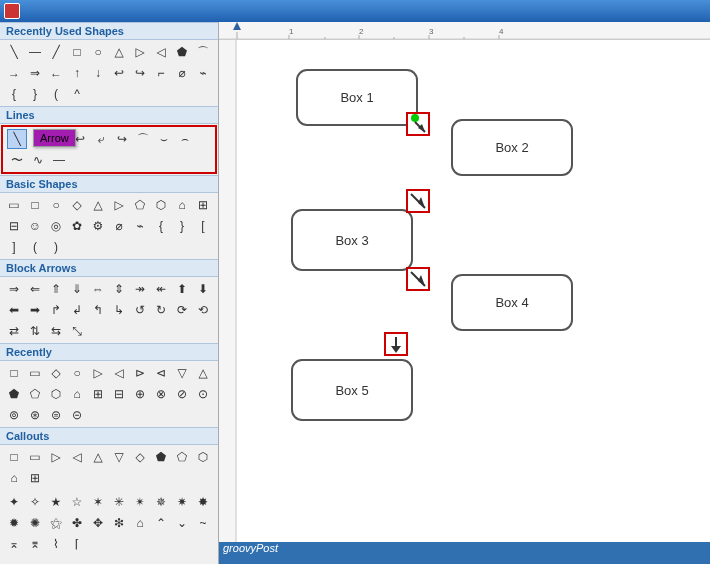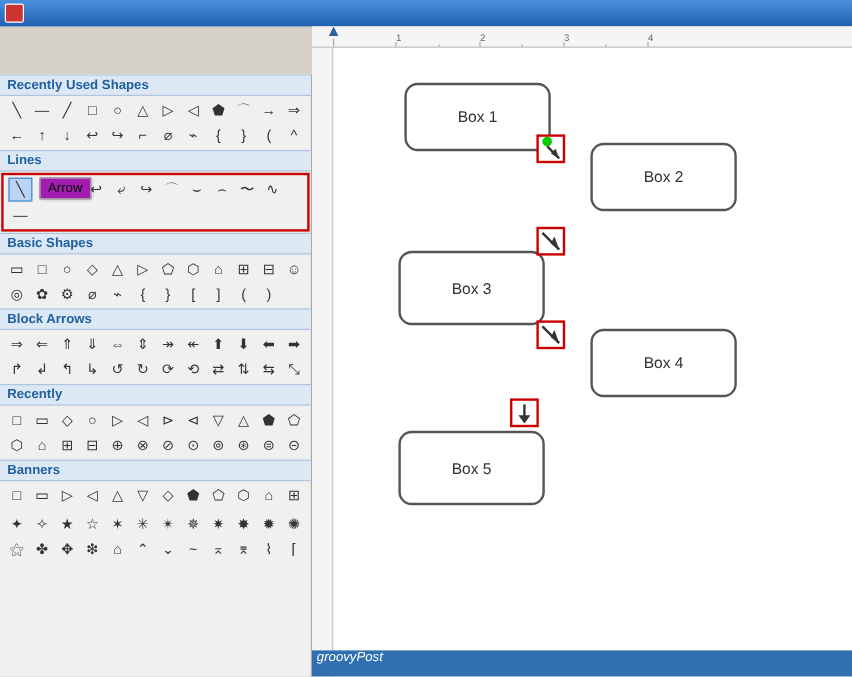--- a/index.html
+++ b/index.html
@@ -22,27 +22,26 @@
     }
 
     
     .main-layout {
       display: flex;
       height: calc(564px - 22px);
     }
 
     
     .left-panel {
-      width: 260px;
+      width: 219px;
       background: #f0f0f0;
       border-right: 1px solid #aaa;
       display: flex;
       flex-direction: column;
       overflow: hidden;
-      margin-top: 40px;
     }
 
     .shapes-panel {
       flex: 1;
       overflow-y: auto;
       overflow-x: hidden;
     }
 
     .section-header {
       background: #dde8f5;
@@ -292,21 +291,21 @@
         <div class="shape-icon">⊕</div>
         <div class="shape-icon">⊗</div>
         <div class="shape-icon">⊘</div>
         <div class="shape-icon">⊙</div>
         <div class="shape-icon">⊚</div>
         <div class="shape-icon">⊛</div>
         <div class="shape-icon">⊜</div>
         <div class="shape-icon">⊝</div>
       </div>
 
-      <div class="section-header">Banners</div>
+      <div class="section-header">Callouts</div>
       <div class="shapes-grid">
         <div class="shape-icon">□</div>
         <div class="shape-icon">▭</div>
         <div class="shape-icon">▷</div>
         <div class="shape-icon">◁</div>
         <div class="shape-icon">△</div>
         <div class="shape-icon">▽</div>
         <div class="shape-icon">◇</div>
         <div class="shape-icon">⬟</div>
         <div class="shape-icon">⬠</div>

